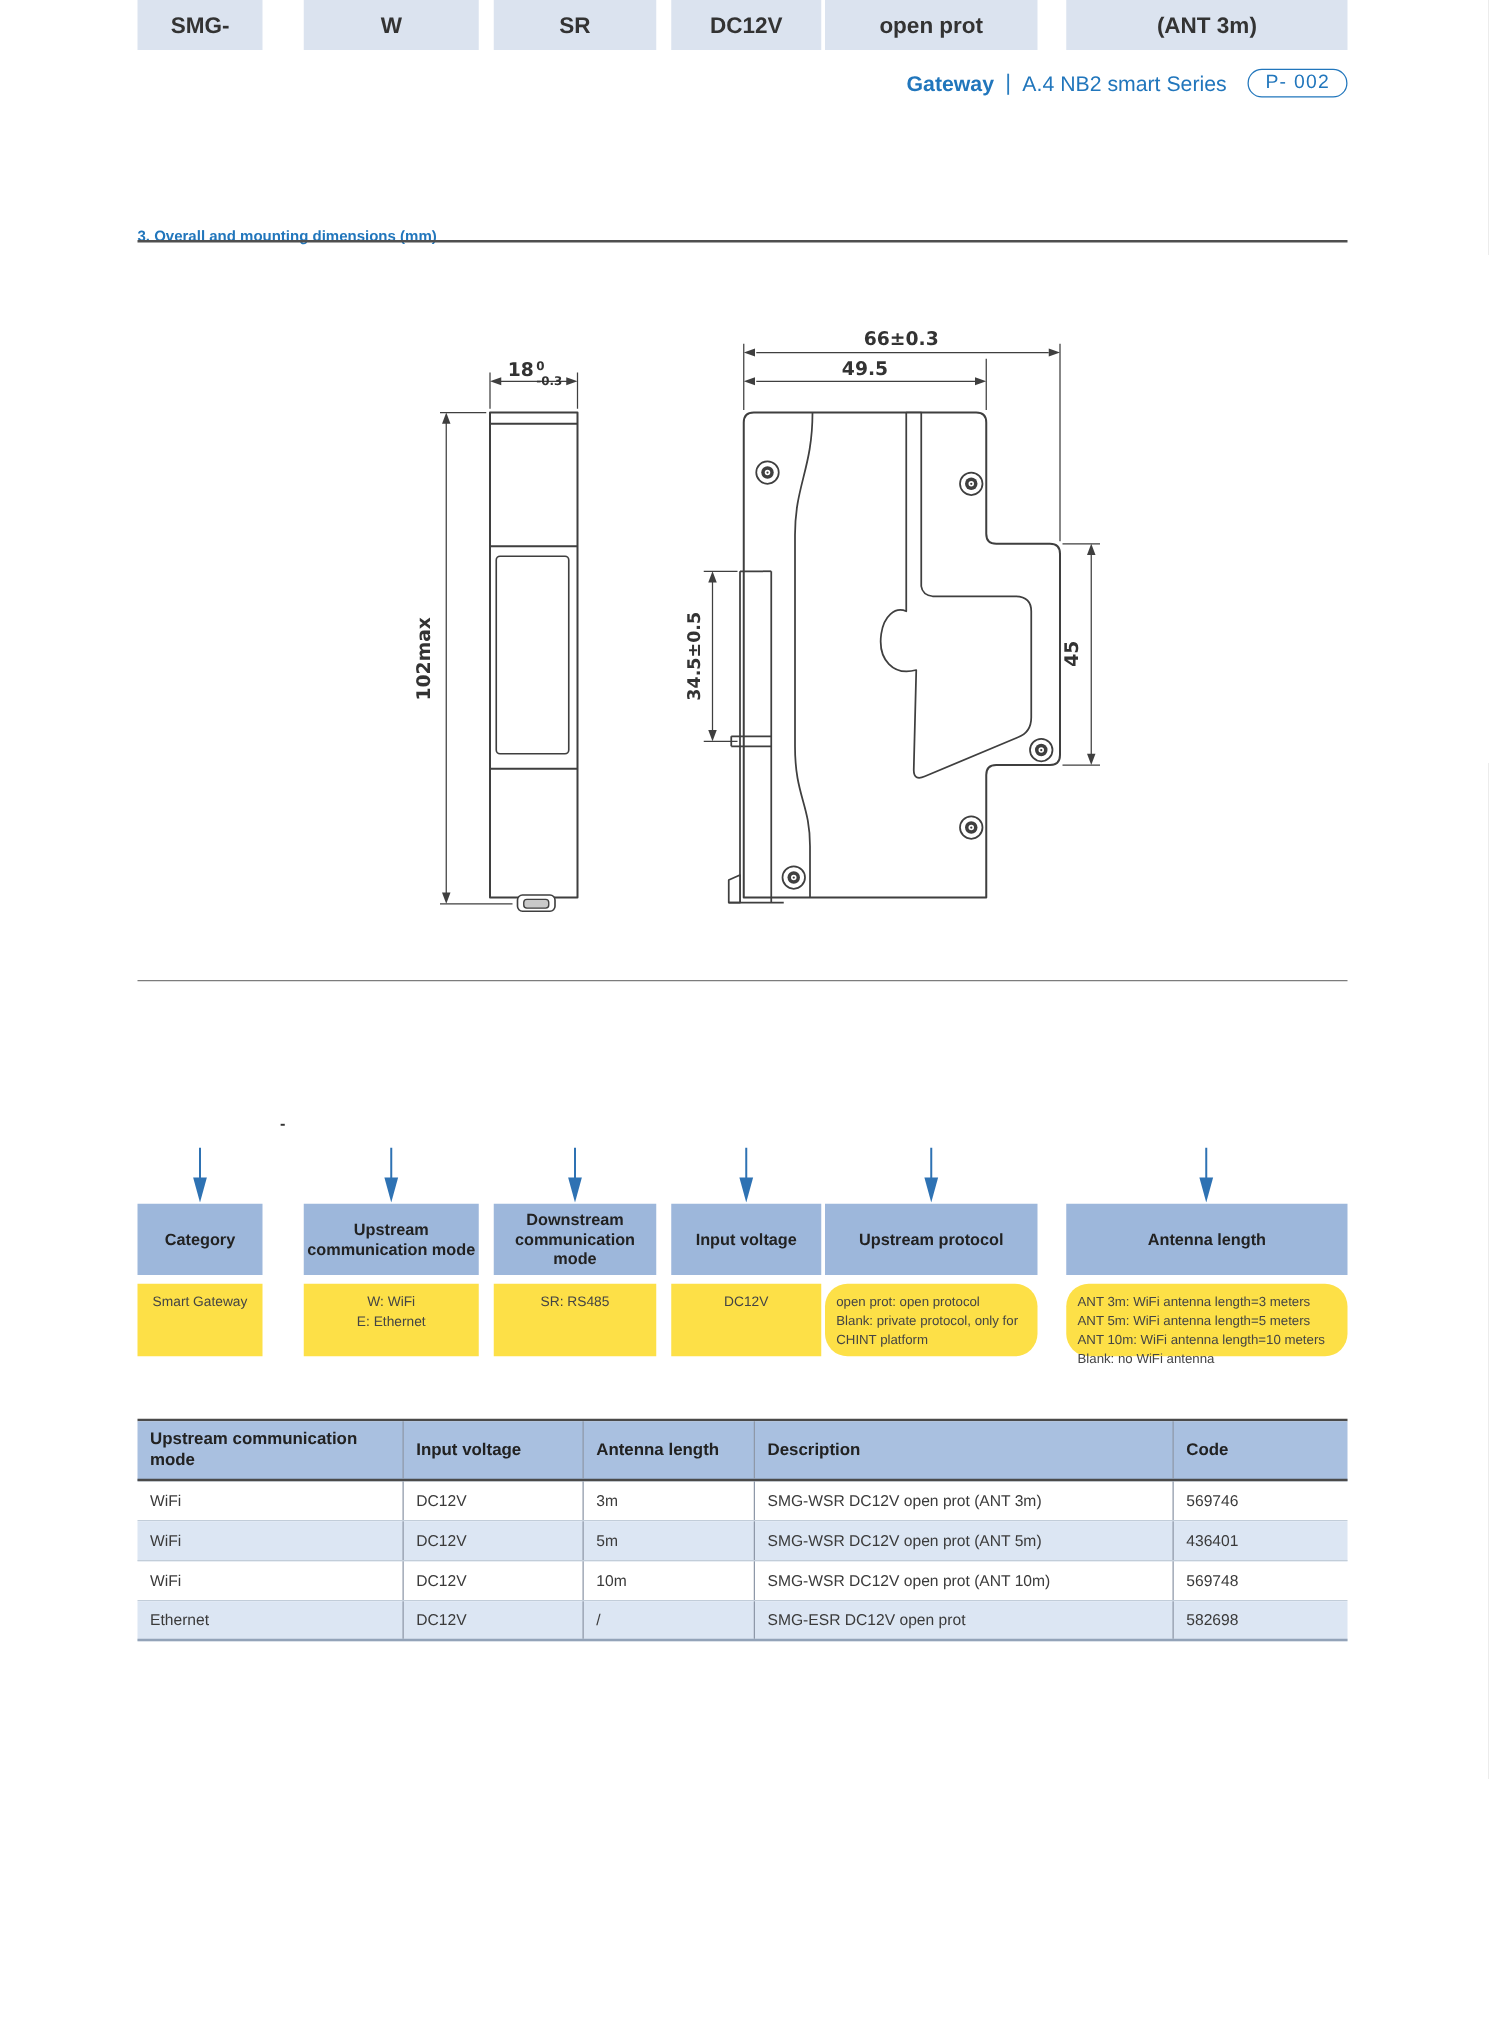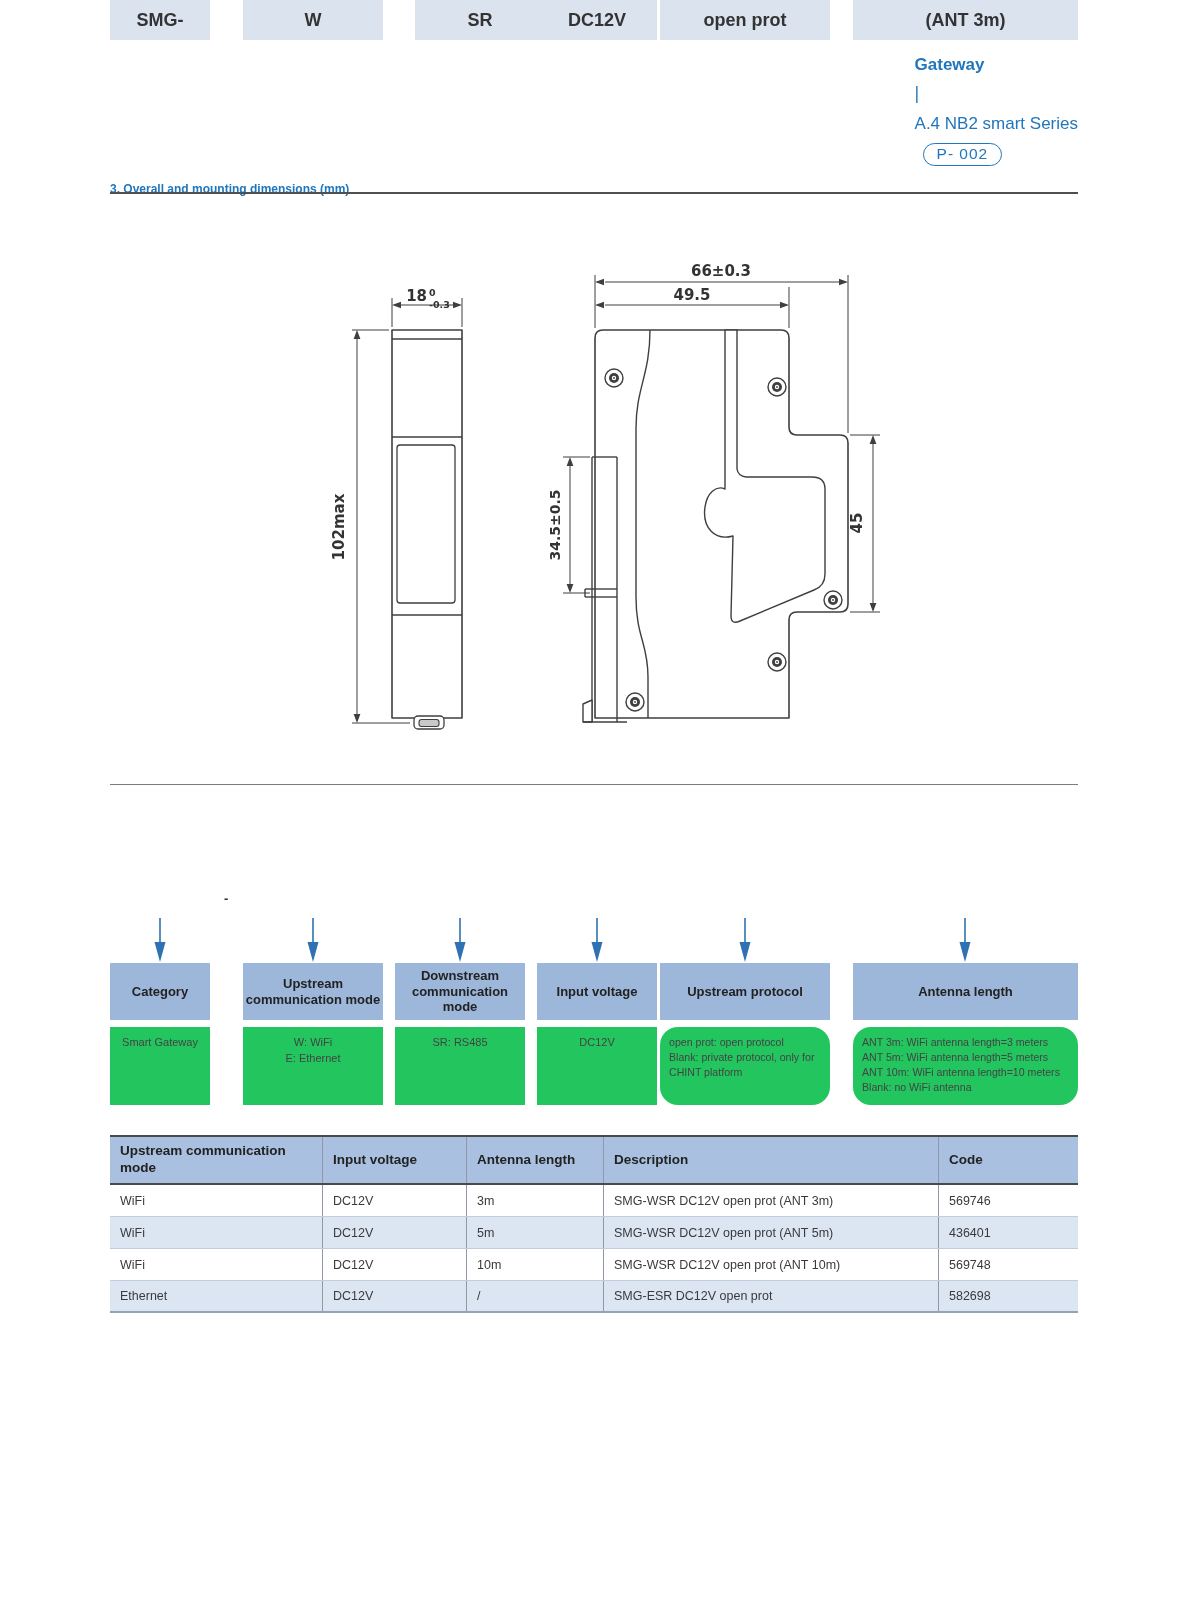--- a/index.html
+++ b/index.html
@@ -1,21 +1,21 @@
 <!DOCTYPE html>
 <html><head>
 <meta charset="utf-8">
 <style>
   * { margin:0; padding:0; box-sizing:border-box; }
   body { background:#9a9a9a; font-family:"Liberation Sans", sans-serif; }
   .page { position:relative; width:1191px; height:1616px; background:#ffffff; margin:0 auto; overflow:hidden; }
 
   
-  .header { position:absolute; top:55px; right:113px; display:flex; align-items:flex-start; gap:9px;
-            color:#2176bc; font-size:17px; white-space:nowrap;flex-direction:column; }
+  .header { position:absolute; top:55px; right:113px; display:flex; align-items:flex-end; gap:9px;
+            color:#2176bc; font-size:17px; white-space:nowrap; }
   .brand { font-weight:bold; }
   .hsep { font-weight:300; color:#2b7ec0; font-size:18px; position:relative; top:-1px; }
   .badge { border:1.7px solid #2176bc; border-radius:14px; padding:1px 13px 2px 13px; font-size:15.5px;
            letter-spacing:1px; margin-left:8px; }
 
   
   .sec-title { position:absolute; left:110px; top:150px; color:#2176bc; font-size:12px; font-weight:bold;margin-top:32px; }
   .rule1 { position:absolute; left:110px; top:192px; width:968px; height:0; border-top:2px solid #4f4f4f; }
   .rule2 { position:absolute; left:110px; top:784px; width:968px; height:0; border-top:1.4px solid #7c7c7c; }
 
@@ -23,21 +23,21 @@
   svg text { font-family:"DejaVu Sans", sans-serif; fill:#333; font-weight:600; }
   .drw { position:absolute; }
 
   
   .codebox { position:absolute; height:40px; background:#dbe3ef; display:flex; align-items:center; justify-content:center;
              font-size:18px; font-weight:bold; color:#333; }
   .dash { position:absolute; top:878px; height:40px; display:flex; align-items:center; font-weight:bold; color:#333; font-size:13px; }
   .flowarrow { position:absolute; top:918px; width:16px; height:44px; }
   .catbox { position:absolute; top:963px; height:57px; background:#9db7db; display:flex; align-items:center; justify-content:center;
             text-align:center; font-size:13px; font-weight:bold; color:#222; line-height:1.2; }
-  .descbox { position:absolute; top:1027px; height:78px; background:#22c55e; font-size:11px; color:#444;
+  .descbox { position:absolute; top:1027px; height:58px; background:#fde047; font-size:11px; color:#444;
              display:flex; justify-content:center; padding-top:8px; text-align:center; white-space:pre-line; line-height:1.45; }
   .descbox.left { justify-content:flex-start; text-align:left; padding-left:9px; padding-right:4px; font-size:10.6px; line-height:1.42;border-radius:18px; }
 
   
   .table { position:absolute; left:110px; top:1135px; width:968px; border-top:2.5px solid #4a4a4a; }
   .trow { display:grid; grid-template-columns:212px 144px 137px 335px 140px; }
   .trow > div { padding:0 0 0 10px; display:flex; align-items:center; border-left:1px solid #8e98a8; }
   .trow > div:first-child { border-left:none; }
   .thead { background:#a9c0e0; height:48px; border-bottom:2px solid #4a4a4a; font-weight:bold; font-size:13.5px; color:#222; }
   .thead > div { line-height:1.25; }
@@ -171,21 +171,21 @@
           <circle r="0.9" fill="#3f3f3f"></circle>
         </g>
     </g>
   </svg>
 
   <div class="rule2"></div>
 
   <div class="codebox" style="left:110px; width:100px;">SMG-</div>
   <div class="dash" style="left:224px;">-</div>
   <div class="codebox" style="left:243px; width:140px;">W</div>
-  <div class="codebox" style="left:395px; width:130px;margin-left:20px;">SR</div>
+  <div class="codebox" style="left:395px; width:130px;">SR</div>
   <div class="codebox" style="left:537px; width:120px;">DC12V</div>
   <div class="codebox" style="left:660px; width:170px;">open prot</div>
   <div class="codebox" style="left:853px; width:225px;">(ANT 3m)</div>
 
   <svg class="flowarrow" style="left:152px;">
       <line x1="8" y1="0" x2="8" y2="25" stroke="#2e72b3" stroke-width="1.6"></line>
       <polygon points="2.5,24 13.5,24 8,44" fill="#2e72b3"></polygon>
     </svg>
   <svg class="flowarrow" style="left:305px;">
       <line x1="8" y1="0" x2="8" y2="25" stroke="#2e72b3" stroke-width="1.6"></line>

